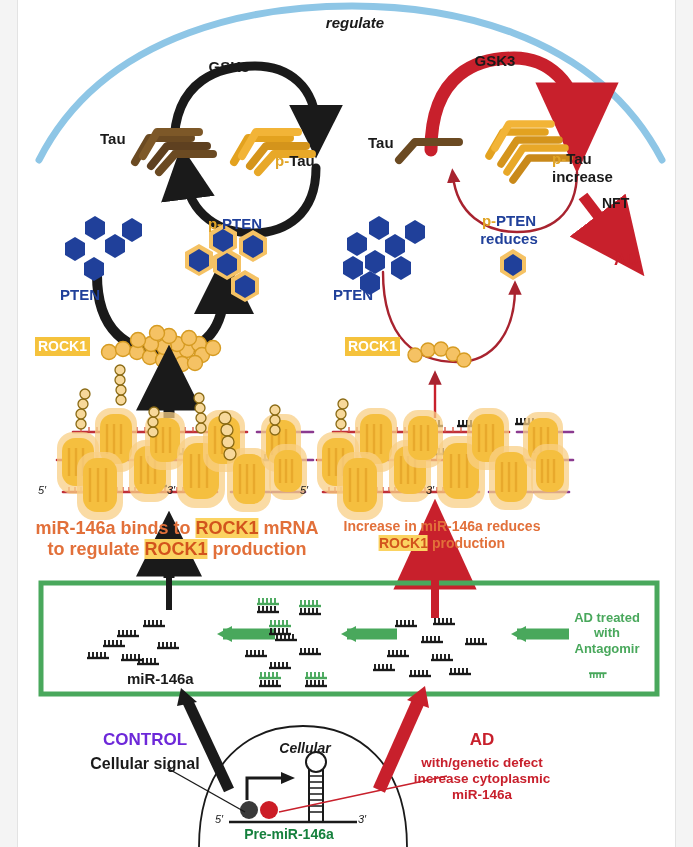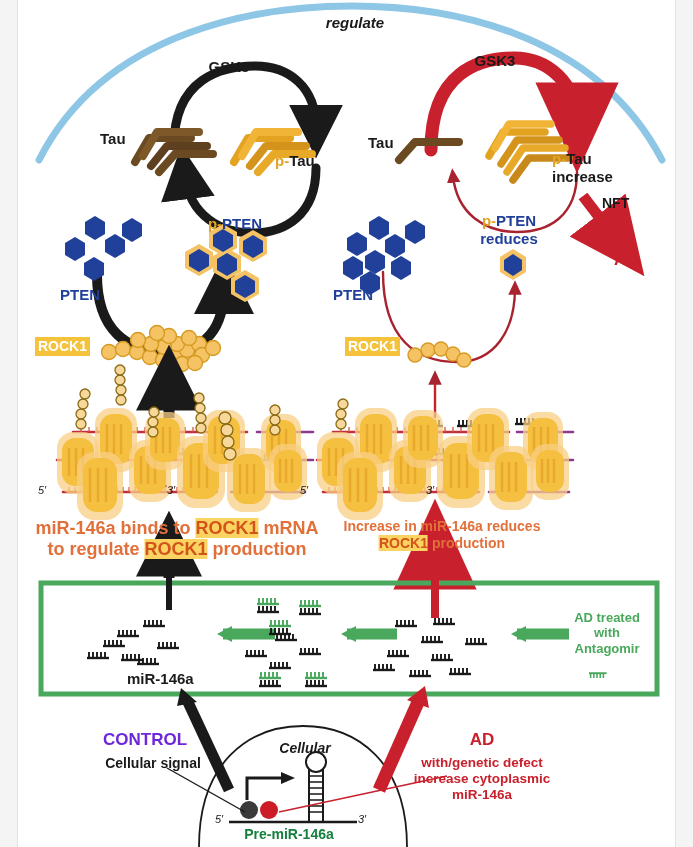--- a/index.html
+++ b/index.html
@@ -555,21 +555,21 @@
 
   <div class="lbl" style="left:110px;top:670px;font-size:15px;color:#1a1a1a;">miR-146a</div>
 
   <div class="lbl ctr" style="left:590px;top:610px;font-size:13px;color:#49a85c;text-align:center;">
     <div>AD treated</div>
     <div>with</div>
     <div>Antagomir</div>
   </div>
 
   <div class="lbl ctr" style="left:128px;top:730px;font-size:17px;color:#6d28d9;">CONTROL</div>
-  <div class="lbl ctr" style="left:136px;top:755px;font-size:14px;color:#1a1a1a;">Cellular signal</div>
+  <div class="lbl ctr" style="left:128px;top:755px;font-size:16px;color:#1a1a1a;">Cellular signal</div>
 
   <div class="lbl ctr" style="left:288px;top:740px;font-size:14px;font-style:italic;color:#1a1a1a;">Cellular</div>
 
   <div class="lbl" style="left:198px;top:813px;font-size:11px;font-style:italic;font-weight:normal;color:#1a1a1a;">5′</div>
   <div class="lbl" style="left:341px;top:813px;font-size:11px;font-style:italic;font-weight:normal;color:#1a1a1a;">3′</div>
   <div class="lbl ctr" style="left:272px;top:826px;font-size:14px;color:#15803d;">Pre-miR-146a</div>
 
   <div class="lbl ctr" style="left:465px;top:730px;font-size:17px;color:#c8202c;">AD</div>
   <div class="lbl ctr" style="left:465px;top:755px;font-size:13.5px;color:#c8202c;text-align:center;">
     <div>with/genetic defect</div>

